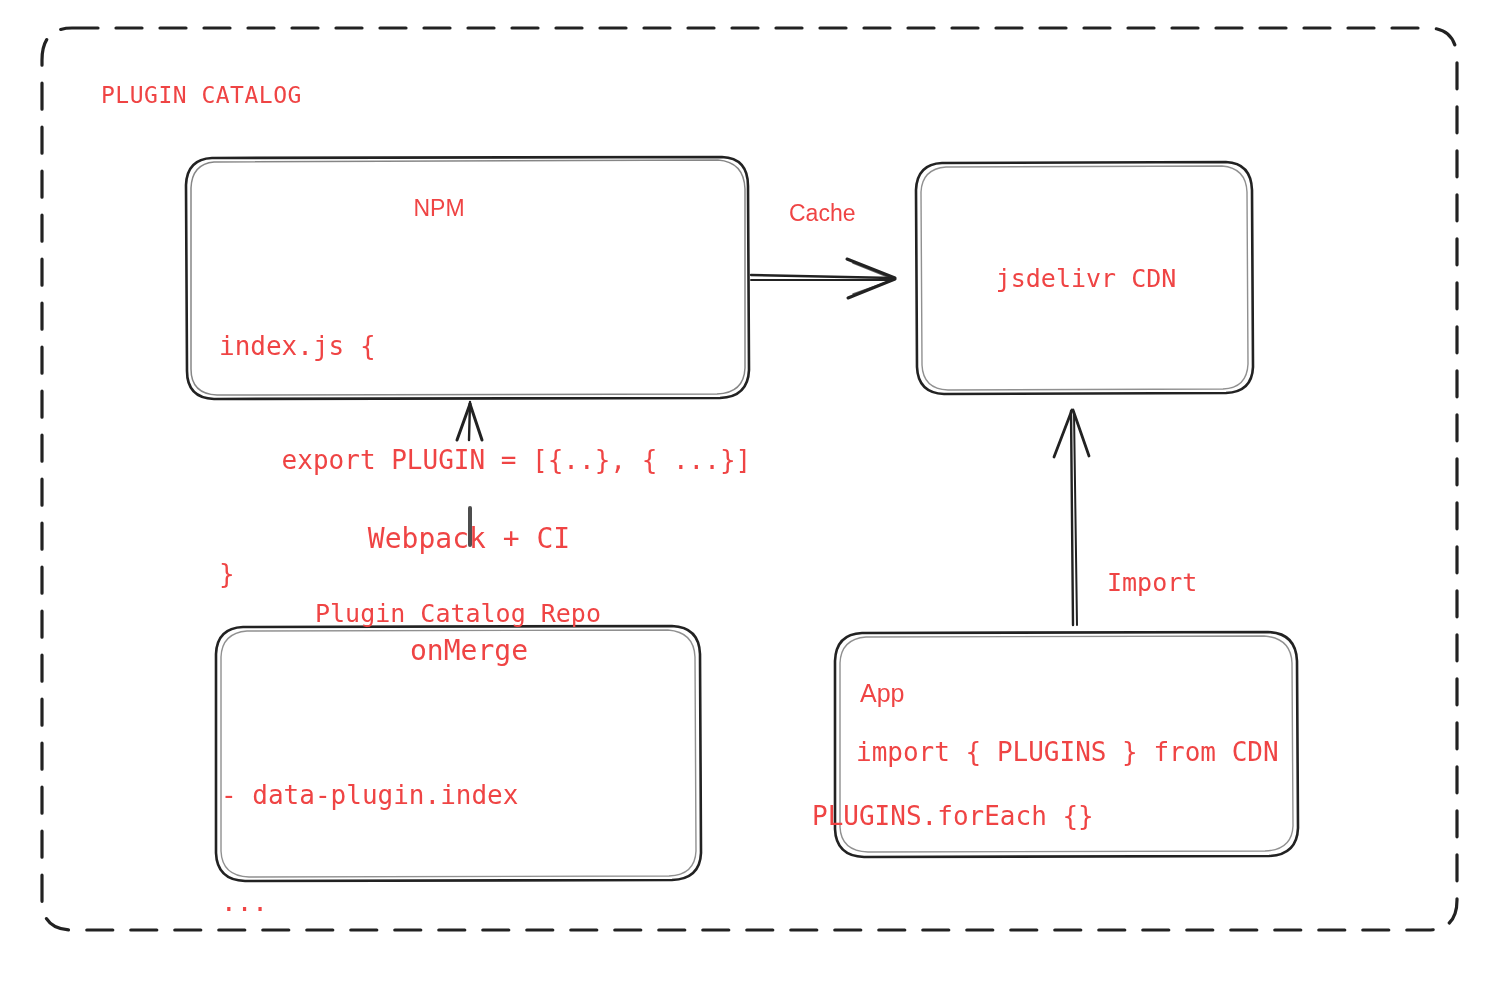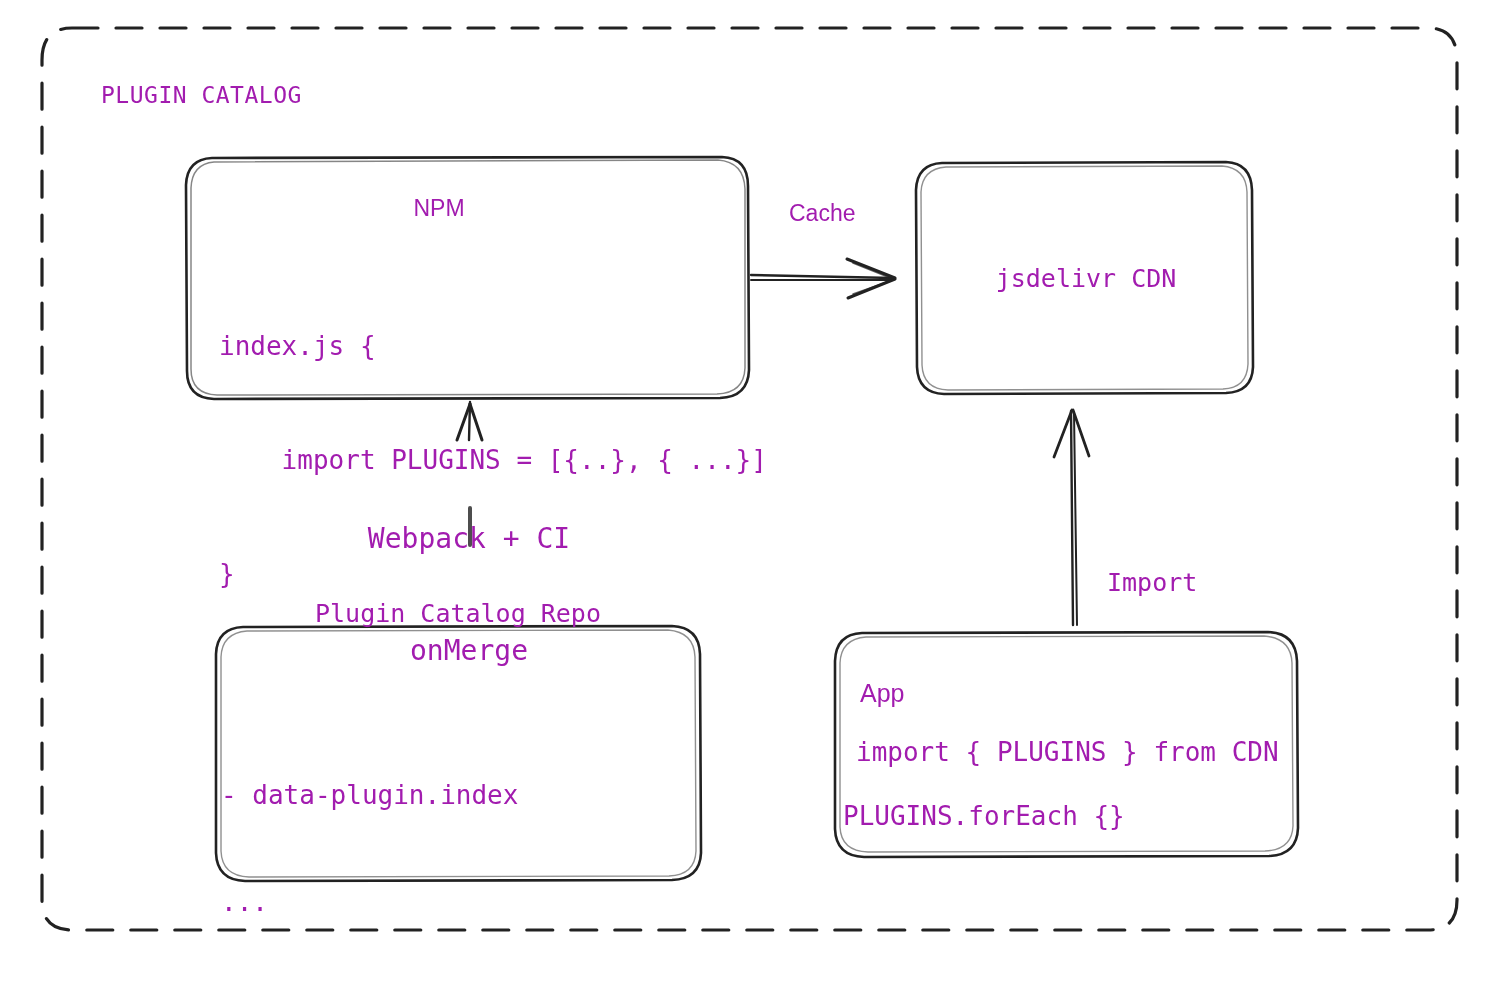--- a/index.html
+++ b/index.html
@@ -23,21 +23,21 @@
   svg.layer {
     position: absolute;
     top: 0;
     left: 0;
     width: 1506px;
     height: 1002px;
     pointer-events: none;
   }
   .txt {
     position: absolute;
-    color: #a21caf;
+    color: #ef4444;
     white-space: pre;
     line-height: 1.32;
   }
   .mono {
     font-family: "DejaVu Sans Mono", "Liberation Mono", monospace;
   }
   .sans {
     font-family: "Liberation Sans", "DejaVu Sans", sans-serif;
   }
   
@@ -111,21 +111,21 @@
     left: 860px;
     top: 677px;
     font-size: 25px;
   }
   #app-code-1 {
     left: 856px;
     top: 735px;
     font-size: 26px;
   }
   #app-code-2 {
-    left: 843px;
+    left: 812px;
     top: 799px;
     font-size: 26px;
     text-align: right;
   }
 </style>
 </head>
 <body>
 
 <div id="diagram-root">
 
@@ -173,21 +173,21 @@
       <path d="M 1089 456 L 1073 410" stroke-width="2.8"></path>
 
     </g>
   </svg>
 
   <div class="txt mono" id="frame-title">PLUGIN CATALOG</div>
 
   <div class="txt sans" id="npm-title">NPM</div>
   <div id="npm-code" class="txt mono">
     <div>index.js {</div>
-    <div>    import PLUGINS = [{..}, { ...}]</div>
+    <div>    export PLUGIN = [{..}, { ...}]</div>
     <div>}</div>
   </div>
 
   <div class="txt sans" id="cache-label">Cache</div>
 
   <div class="txt mono" id="cdn-title">jsdelivr CDN</div>
 
   <div id="webpack-label" class="txt mono">
     <div>Webpack + CI</div>
     <div>onMerge</div>

